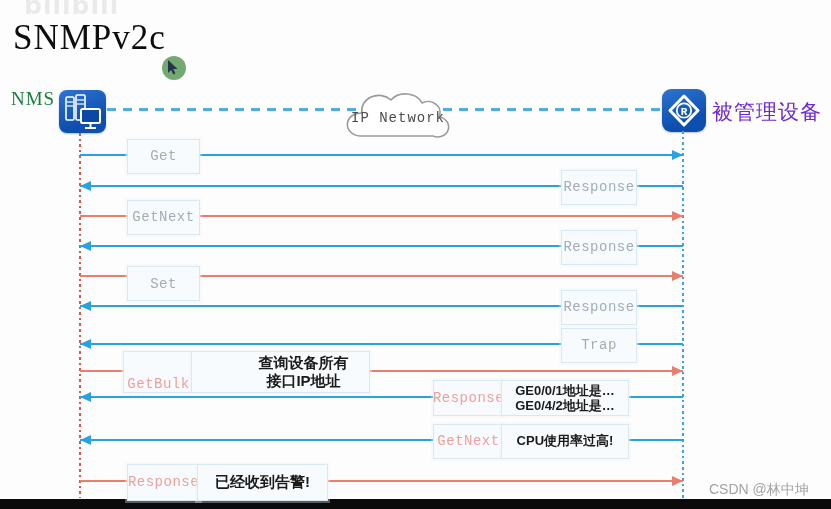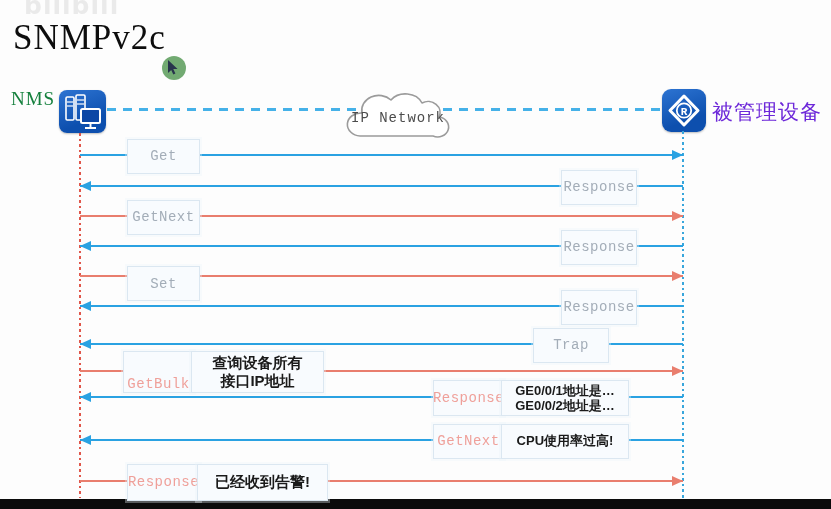--- a/index.html
+++ b/index.html
@@ -138,53 +138,54 @@
       <div class="mbox" style="left: 127px; top: 266px; width: 71px; height: 33px;">
         <span class="lbl gray">Set</span>
       </div>
       <div class="msg-line" style="top: 305px; background: rgb(42, 162, 226);"></div>
       <div class="arrowhead rtl" style="top: 300.5px; left: 80px; border-right-color: rgb(42, 162, 226);"></div>
       <div class="mbox" style="left: 561px; top: 289.5px; width: 74px; height: 33px;">
         <span class="lbl gray">Response</span>
       </div>
       <div class="msg-line" style="top: 343px; background: rgb(42, 162, 226);"></div>
       <div class="arrowhead rtl" style="top: 338.5px; left: 80px; border-right-color: rgb(42, 162, 226);"></div>
-      <div class="mbox" style="left: 533px; top: 327.5px; width: 74px; height: 33px;">
+      <div class="mbox" style="left: 561px; top: 327.5px; width: 74px; height: 33px;">
         <span class="lbl gray">Trap</span>
       </div>
       <div class="msg-line" style="top: 370px; background: rgb(233, 126, 110);"></div>
       <div class="arrowhead ltr" style="top: 365.5px; left: 672px; border-left-color: rgb(233, 126, 110);"></div>
       <div class="mbox" style="left: 123px; top: 351px; width: 69px; height: 40px; justify-content: flex-end;">
         <span class="lbl pink">GetBulk</span>
       </div>
-      <div class="mbox ann" style="left: 191px; top: 351px; width: 131px; height: 40px; font-size: 15px;">
+      <div class="mbox ann" style="left: 191px; top: 351px; width: 131px; height: 40px; font-size: 15px; padding-left: 46px;">
         <div>查询设备所有</div>
         <div>接口IP地址</div>
       </div>
       <div class="msg-line" style="top: 396px; background: rgb(42, 162, 226);"></div>
       <div class="arrowhead rtl" style="top: 391.5px; left: 80px; border-right-color: rgb(42, 162, 226);"></div>
       <div class="mbox" style="left: 433px; top: 380px; width: 69px; height: 34px;">
         <span class="lbl pink">Response</span>
       </div>
       <div class="mbox ann" style="left: 501px; top: 380px; width: 126px; height: 34px; font-size: 13px; align-items: center;">
         <div>GE0/0/1地址是…</div>
-        <div>GE0/0/2地址是…</div>
+        <div>GE0/4/2地址是…</div>
       </div>
       <div class="msg-line" style="top: 439px; background: rgb(42, 162, 226);"></div>
       <div class="arrowhead rtl" style="top: 434.5px; left: 80px; border-right-color: rgb(42, 162, 226);"></div>
       <div class="mbox" style="left: 433px; top: 423.5px; width: 69px; height: 33px;">
         <span class="lbl pink">GetNext</span>
       </div>
       <div class="mbox ann" style="left: 501px; top: 423.5px; width: 126px; height: 33px; font-size: 13px;">
         <div>CPU使用率过高!</div>
       </div>
       <div class="msg-line" style="top: 480px; background: rgb(233, 126, 110);"></div>
       <div class="arrowhead ltr" style="top: 475.5px; left: 672px; border-left-color: rgb(233, 126, 110);"></div>
       <div class="mbox" style="left: 127px; top: 463.5px; width: 71px; height: 35px;">
         <span class="lbl pink">Response</span>
       </div>
       <div class="mbox ann" style="left: 197px; top: 463.5px; width: 129px; height: 35px; font-size: 15px;">
         <div>已经收到告警!</div>
       </div>
     </div>
 
+  <div class="csdn">CSDN @林中坤</div>
   <div class="bottom-bar"></div>
 </div>
 
 </body></html>

